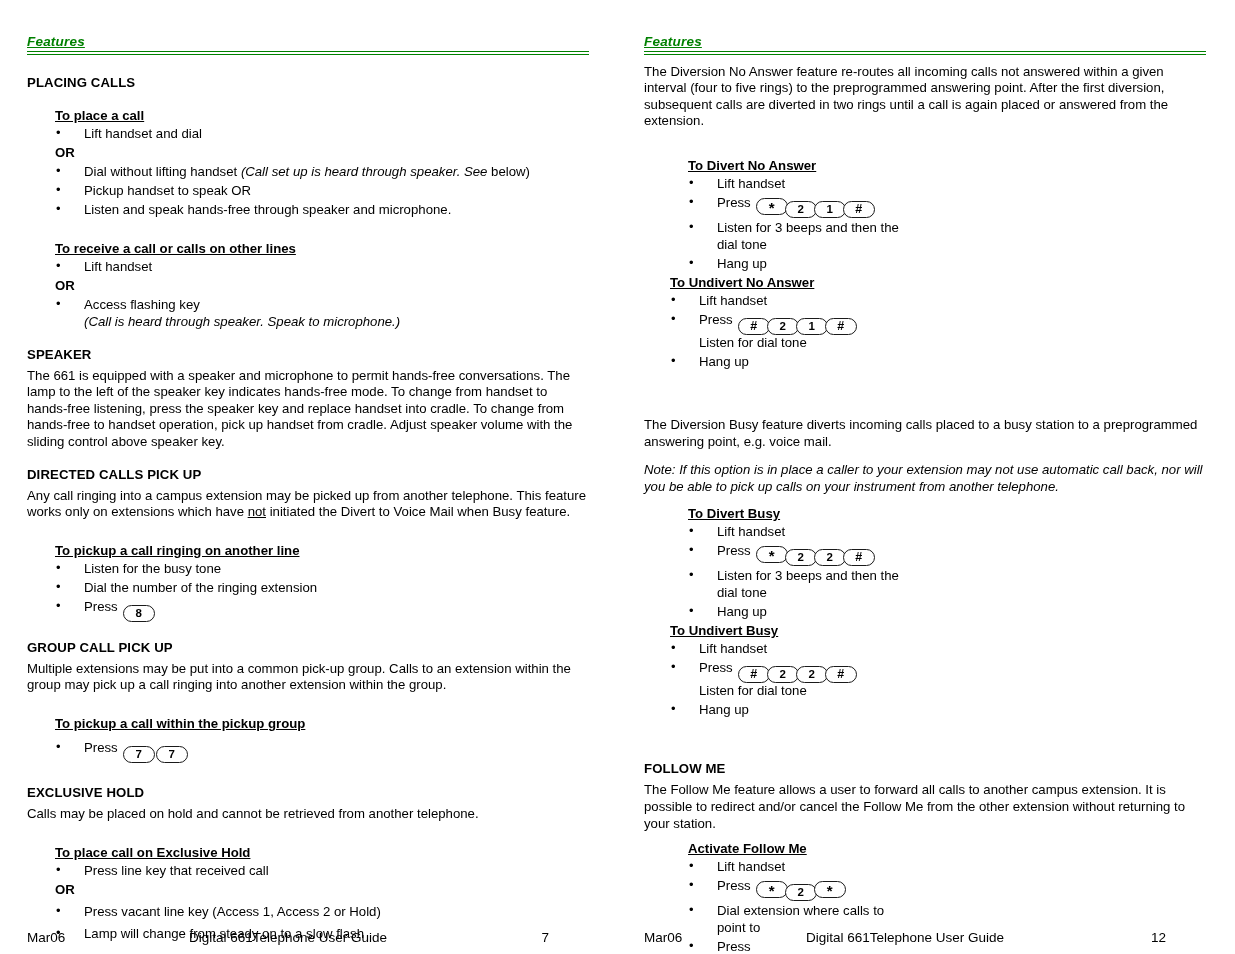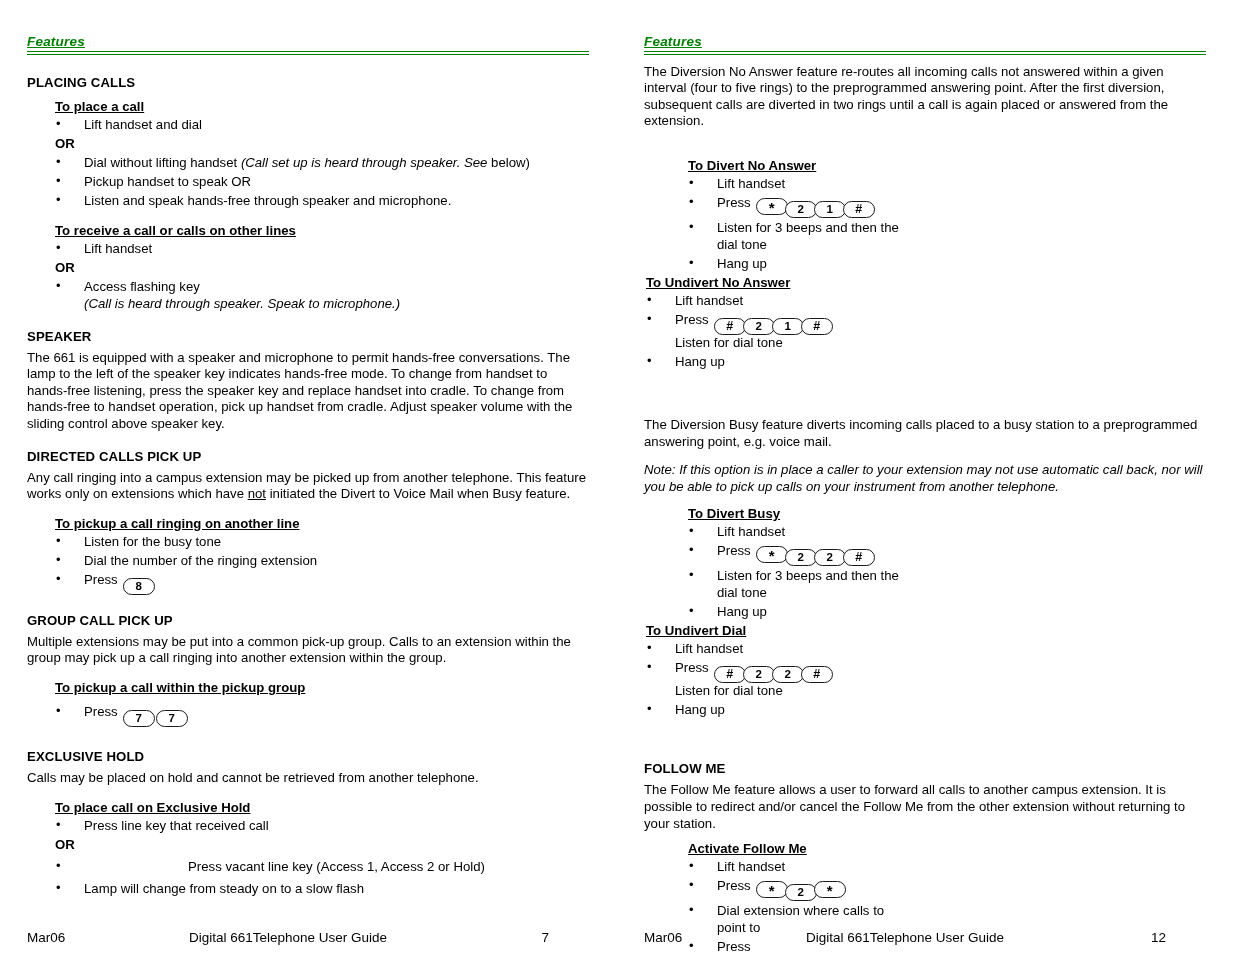--- a/index.html
+++ b/index.html
@@ -63,21 +63,21 @@
 
   .sub-head {
     font-size: 13.2px;
     font-weight: bold;
     text-decoration: underline;
     line-height: 16px;
     margin-top: 13px;
     margin-left: 28px;
     display: inline-block;
   }
-  .sub-wrap { margin-top: 0; }
+  .sub-wrap { margin-top: 9px; }
 
   ul.steps {
     list-style: none;
     margin: 0;
     padding: 0;
     margin-left: 28px;
   }
   ul.steps li {
     position: relative;
     font-size: 13.2px;
@@ -145,21 +145,21 @@
     margin-top: 10px;
   }
   .proc-col {
     display: inline-block;
     vertical-align: top;
     width: 270px;
   }
   .proc-col .sub-head { margin-left: 0; margin-top: 0; }
   .proc-col ul.steps { margin-left: 0; }
   .proc-col-left  { margin-left: 44px; }
-  .proc-col-right { margin-left: 2px; }
+  .proc-col-right { margin-left: 26px; }
 
   
   .footer {
     position: absolute;
     bottom: 24px;
     font-size: 13.5px;
     line-height: 16px;
     width: 562px;
   }
   .footer.f-left  { left: 27px; }
@@ -235,21 +235,21 @@
     <div class="sec-head" style="margin-top:22px;">EXCLUSIVE HOLD</div>
     <div class="para">Calls may be placed on hold and cannot be retrieved from another telephone.</div>
 
     <div class="sub-wrap">
       <div class="sub-head">To place call on Exclusive Hold</div>
       <ul class="steps">
         <li class="bulleted">Press line key that received call</li>
       </ul>
       <div class="or-line">OR</div>
       <ul class="steps">
-        <li class="bulleted" style="margin-top:4px;text-align:center;">Press vacant line key  (Access 1, Access 2 or Hold)</li>
+        <li class="bulleted" style="margin-top:4px;">Press vacant line key  (Access 1, Access 2 or Hold)</li>
         <li class="bulleted" style="margin-top:4px;">Lamp will change from steady on to a slow flash</li>
       </ul>
     </div>
   </div>
 
   <div class="column col-right">
 
     <div>
       <div class="run-head">Features</div>
       <div class="head-rule"></div>
@@ -285,21 +285,21 @@
       <div class="proc-col proc-col-left">
         <div class="sub-head">To Divert Busy</div>
         <ul class="steps">
           <li class="bulleted">Lift handset</li>
           <li class="bulleted"><span>Press</span><span class="keys"><span class="key star">*</span><span class="key">2</span><span class="key">2</span><span class="key hash">#</span></span></li>
           <li class="bulleted">Listen for 3 beeps and then the</li>
           <li class="nobullet cont">dial tone</li>
           <li class="bulleted">Hang up</li>
         </ul>
       </div><div class="proc-col proc-col-right">
-        <div class="sub-head">To Undivert Dial</div>
+        <div class="sub-head">To Undivert Busy</div>
         <ul class="steps">
           <li class="bulleted">Lift handset</li>
           <li class="bulleted"><span>Press</span><span class="keys"><span class="key hash">#</span><span class="key">2</span><span class="key">2</span><span class="key hash">#</span></span></li>
           <li class="nobullet cont">Listen for dial tone</li>
           <li class="bulleted">Hang up</li>
         </ul>
       </div>
     </div>
 
     <div class="sec-head" style="margin-top:42px;">FOLLOW ME</div>

